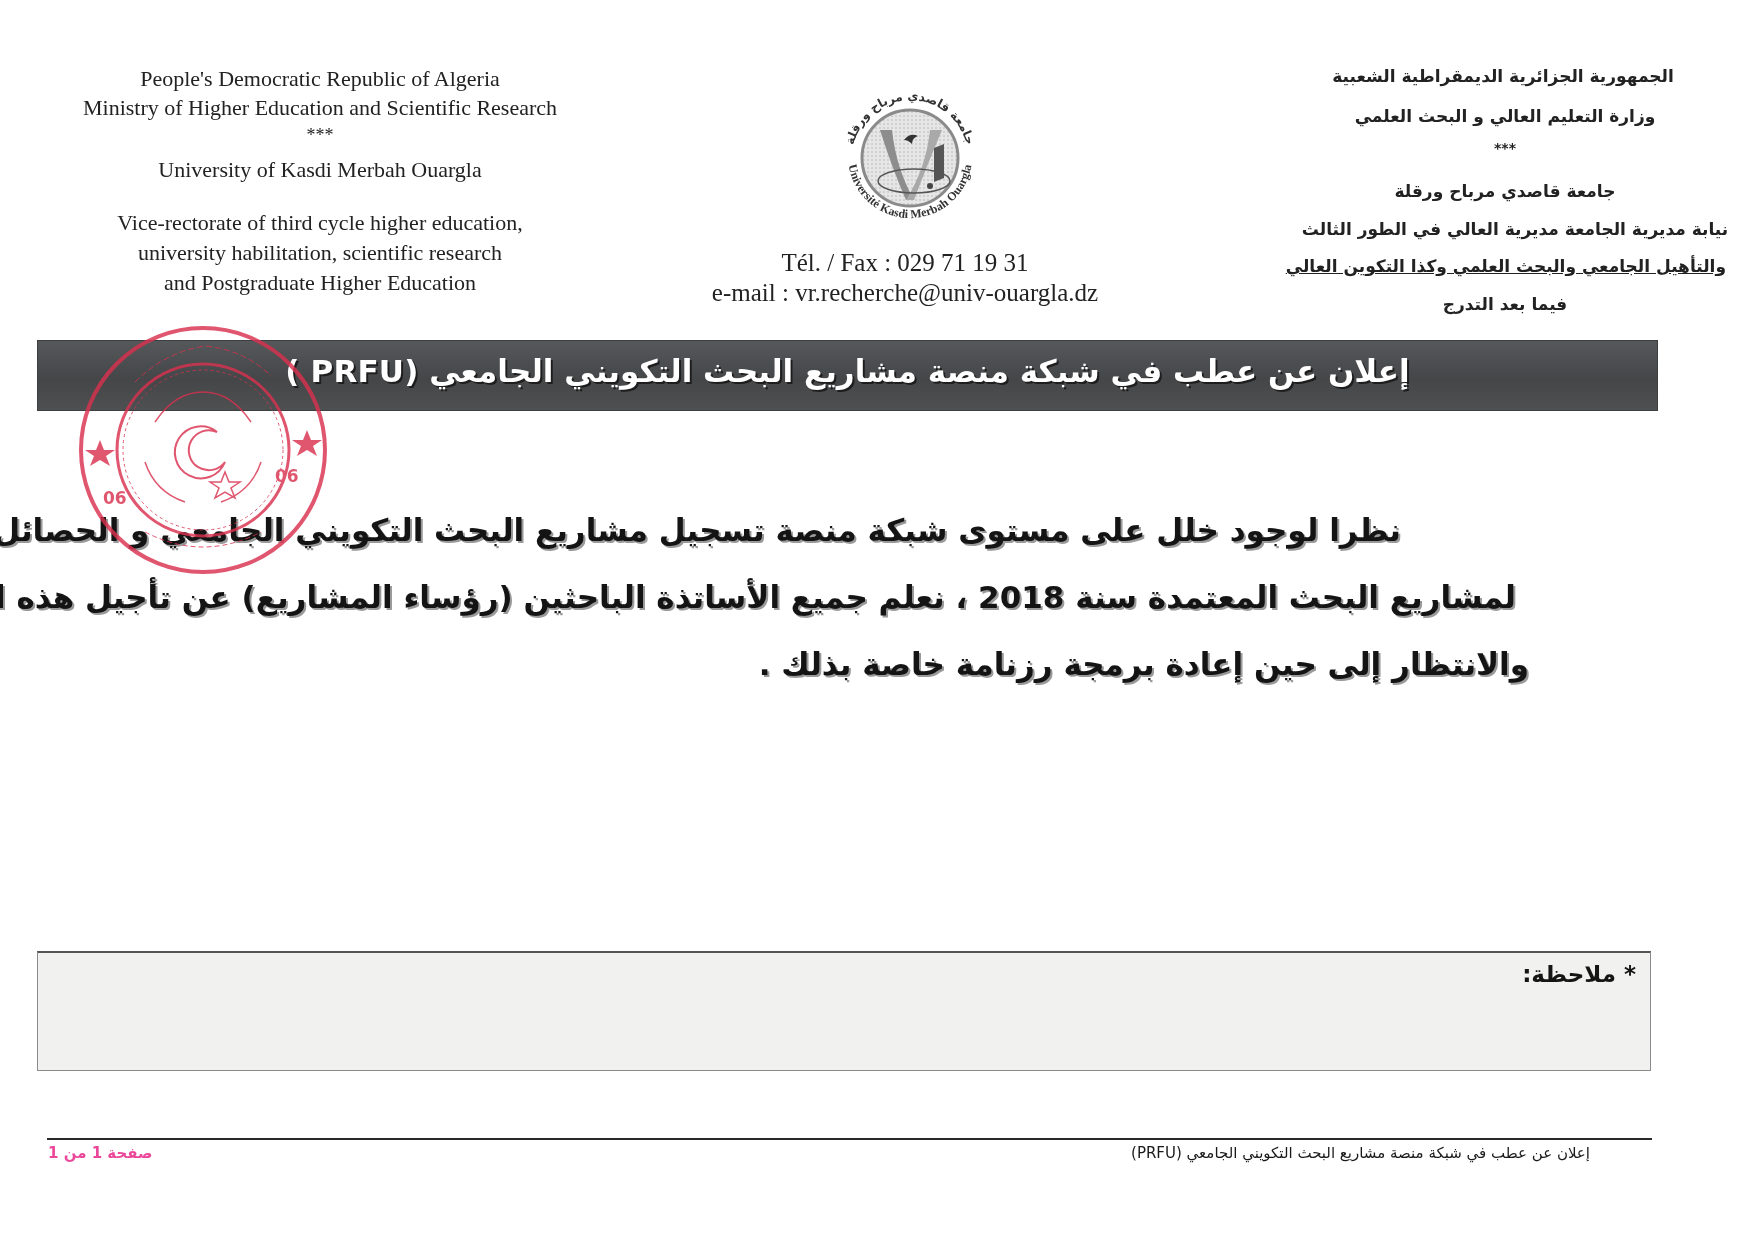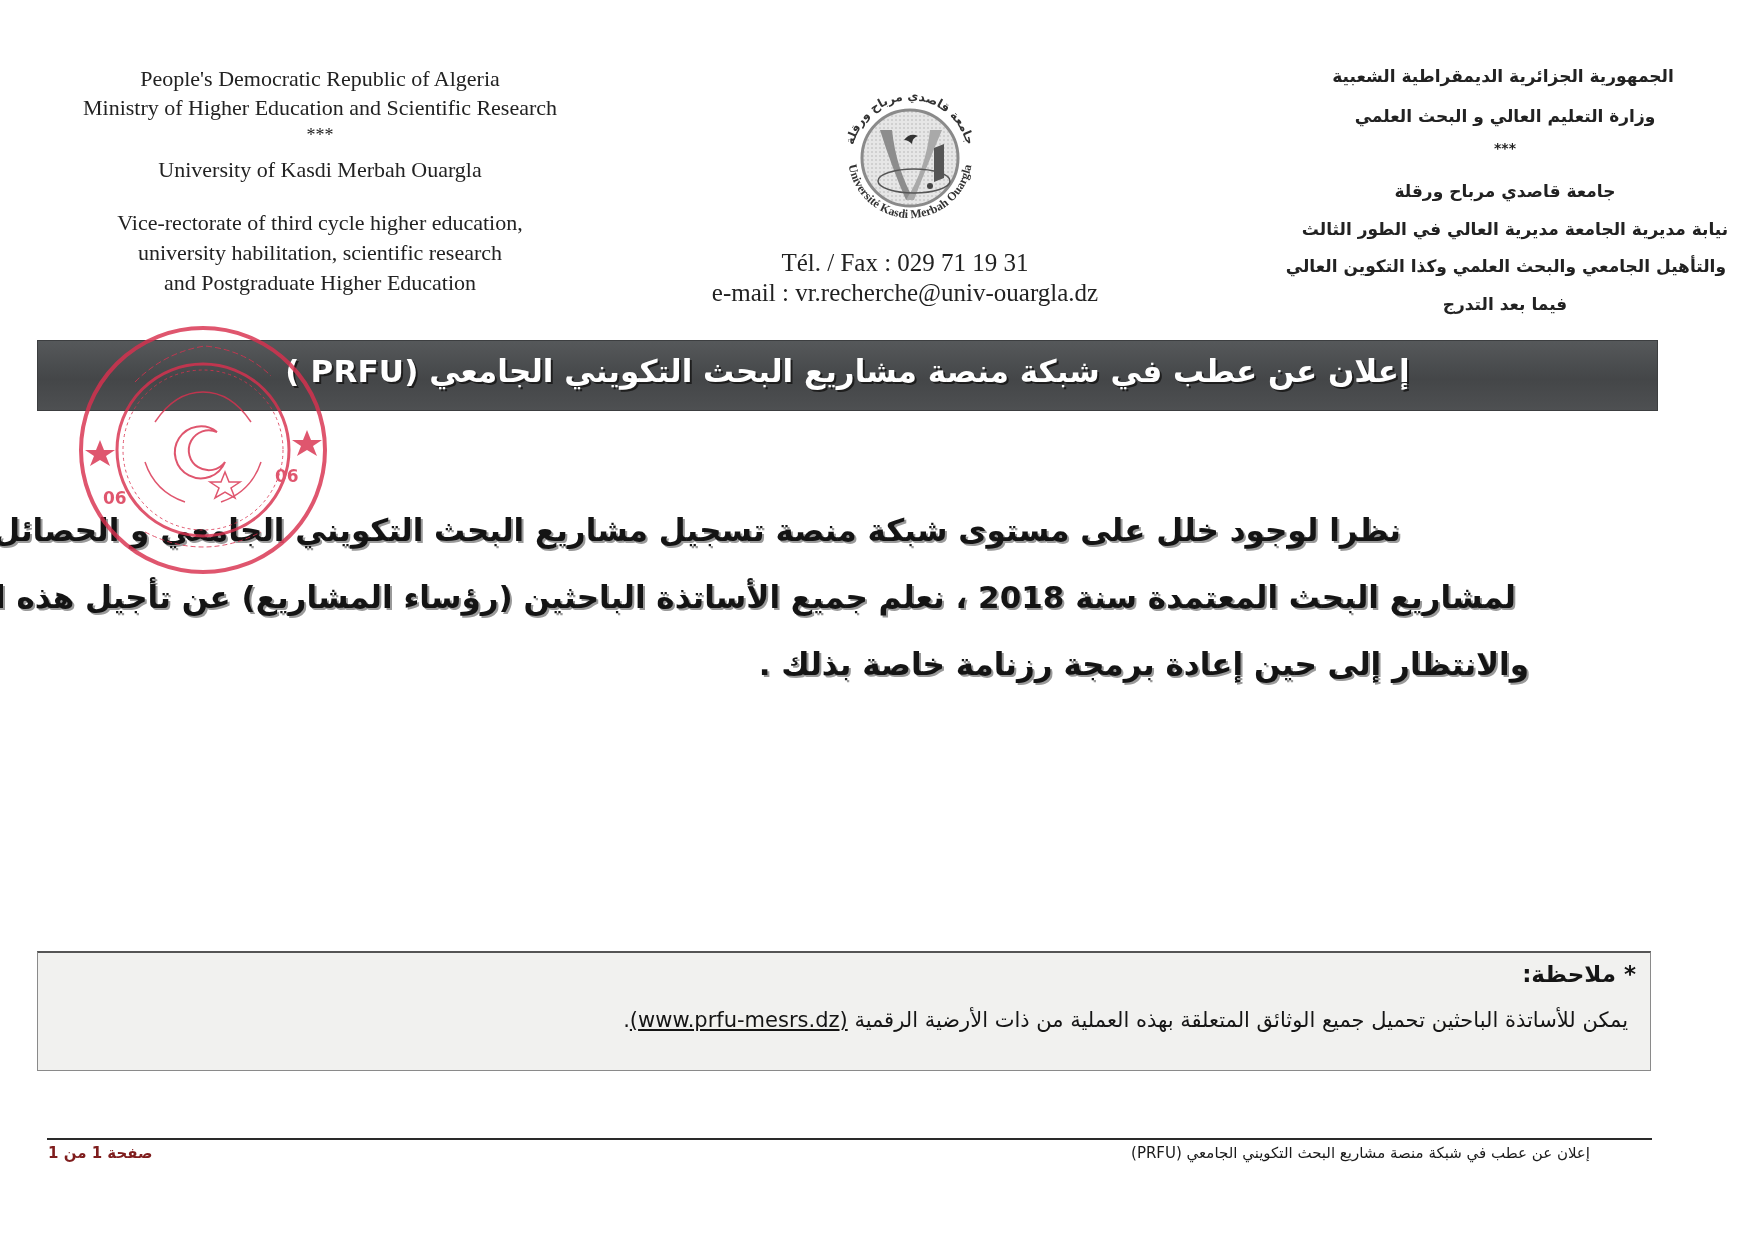--- a/index.html
+++ b/index.html
@@ -60,21 +60,21 @@
     font-family: "DejaVu Sans", sans-serif; font-size: 21px; color: #151515;
   }
   .note-heading { font-weight: bold; font-size: 23px; }
   .note-link { text-decoration: underline; color: #151515; }
 
   
   .footer-rule { left: 47px; top: 1138px; width: 1605px; height: 2px; background: #2a2a2a; }
   .footer-title { left: 1100px; width: 490px; top: 1144px; direction: rtl; text-align: right;
     font-family: "DejaVu Sans", sans-serif; font-size: 15px; color: #1a1a1a; white-space: nowrap; }
   .footer-page { left: 48px; top: 1144px; direction: rtl; text-align: left;
-    font-family: "DejaVu Sans", sans-serif; font-size: 15px; font-weight: bold; color: #7f1d1d; white-space: nowrap; }
+    font-family: "DejaVu Sans", sans-serif; font-size: 15px; font-weight: bold; color: #ec4899; white-space: nowrap; }
 </style>
 </head>
 <body>
 
 <div class="abs en-header">
   <div class="ln" style="top:4px">People's Democratic Republic of Algeria</div>
   <div class="ln" style="top:33px">Ministry of Higher Education and Scientific Research</div>
   <div class="ln" style="top:63px; font-size:18px;">***</div>
   <div class="ln" style="top:95px">University of Kasdi Merbah Ouargla</div>
   <div class="ln" style="top:148px">Vice-rectorate of third cycle higher education,</div>
@@ -110,21 +110,21 @@
 
 <div class="abs contact" style="top:249px">Tél. / Fax : 029 71 19 31</div>
 <div class="abs contact" style="top:279px">e-mail : vr.recherche@univ-ouargla.dz</div>
 
 <div class="abs ar-header">
   <div class="ln" style="top:4px; left:-2px;">الجمهورية الجزائرية الديمقراطية الشعبية</div>
   <div class="ln" style="top:44px">وزارة التعليم العالي و البحث العلمي</div>
   <div class="ln" style="top:78px; font-size:14px;">***</div>
   <div class="ln" style="top:119px">جامعة قاصدي مرباح  ورقلة</div>
   <div class="ln" style="top:157px; left:10px;">نيابة مديرية الجامعة مديرية العالي في الطور الثالث</div>
-  <div class="ln" style="top:194px; left:6px;">والتأهيل الجامعي والبحث العلمي وكذا التكوين العالي</div>
+  <div class="ln" style="top:194px; left:6px;text-decoration:underline;">والتأهيل الجامعي والبحث العلمي وكذا التكوين العالي</div>
   <div class="ln" style="top:232px">فيما بعد التدرج</div>
 </div>
 
 <div class="abs title-bar">
   <div class="title-text">إعلان عن عطب في شبكة منصة مشاريع البحث التكويني الجامعي (PRFU )</div>
 </div>
 
 <div class="body-line" style="right:352px; top:512px;">نظرا لوجود خلل على مستوى شبكة منصة تسجيل مشاريع البحث التكويني الجامعي  و الحصائل النصفية</div>
 <div class="body-line" style="right:237px; top:579px;">لمشاريع البحث المعتمدة سنة 2018 ، نعلم جميع الأساتذة الباحثين (رؤساء المشاريع) عن تأجيل هذه العملية</div>
 <div class="body-line" style="right:224px; top:646px;">والانتظار إلى حين إعادة برمجة رزنامة خاصة بذلك .</div>
@@ -141,20 +141,17 @@
     <polygon points="232,108 236,118 247,118 238,124 242,134 232,128 222,134 226,124 217,118 228,118" fill="#d9314f"></polygon>
     <text x="28" y="182" font-family="DejaVu Sans, sans-serif" font-weight="bold" font-size="17" fill="#d9314f">06</text>
     <text x="200" y="160" font-family="DejaVu Sans, sans-serif" font-weight="bold" font-size="17" fill="#d9314f">06</text>
     <path d="M 60 60 q 30 -30 70 -36 q 40 4 66 30" fill="none" stroke="#d9314f" stroke-width="1" stroke-dasharray="6 3"></path>
     <path d="M 70 210 q 58 30 116 0" fill="none" stroke="#d9314f" stroke-width="1" stroke-dasharray="5 3"></path>
   </svg>
 </div>
 
 <div class="abs note-box">
   <div class="note-line note-heading" style="top:8px; right:14px;">* ملاحظة:</div>
-  <div class="note-line" style="top:55px;">
-    <span>يمكن للأساتذة الباحثين تحميل جميع الوثائق المتعلقة بهذه العملية من ذات الأرضية الرقمية </span><a class="note-link">(www.prfu-mesrs.dz)</a><span>.</span>
-  </div>
 </div>
 
 <div class="abs footer-rule"></div>
 <div class="abs footer-title">إعلان عن عطب في شبكة منصة مشاريع البحث التكويني الجامعي (PRFU)</div>
 <div class="abs footer-page">صفحة 1 من 1</div>
 
 </body></html>

